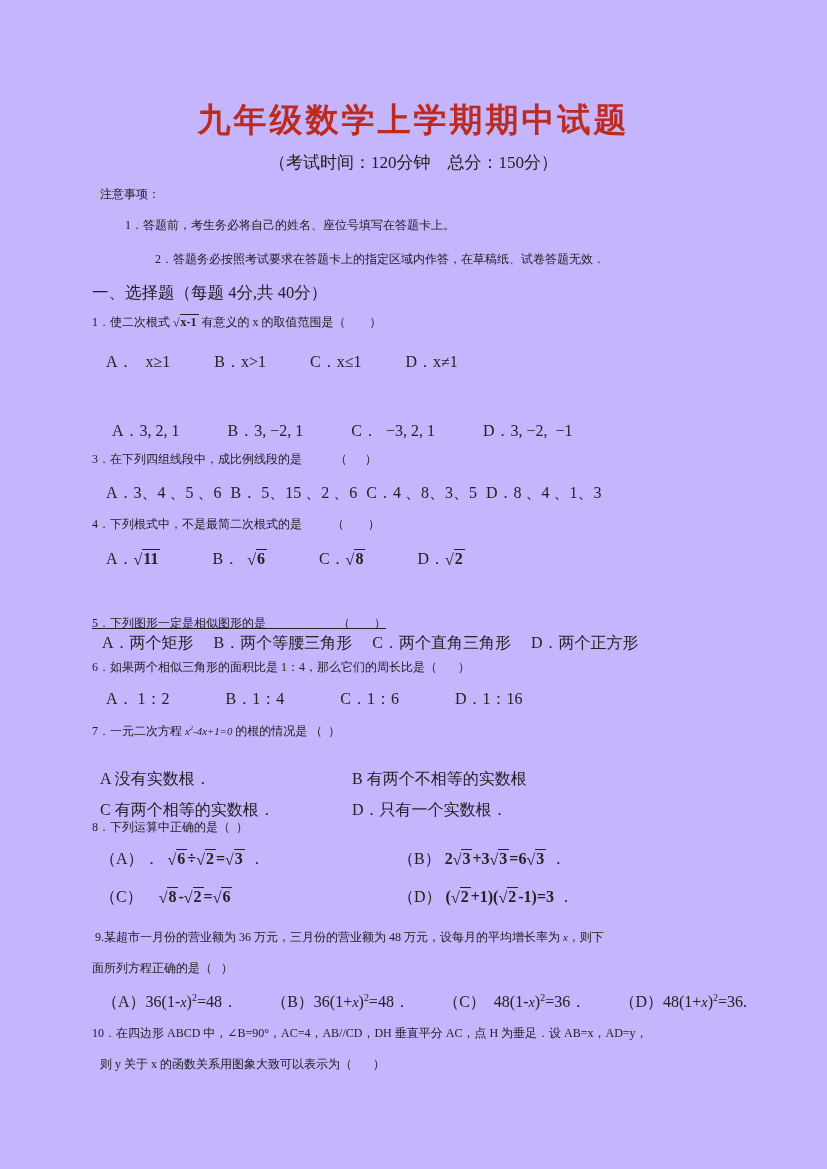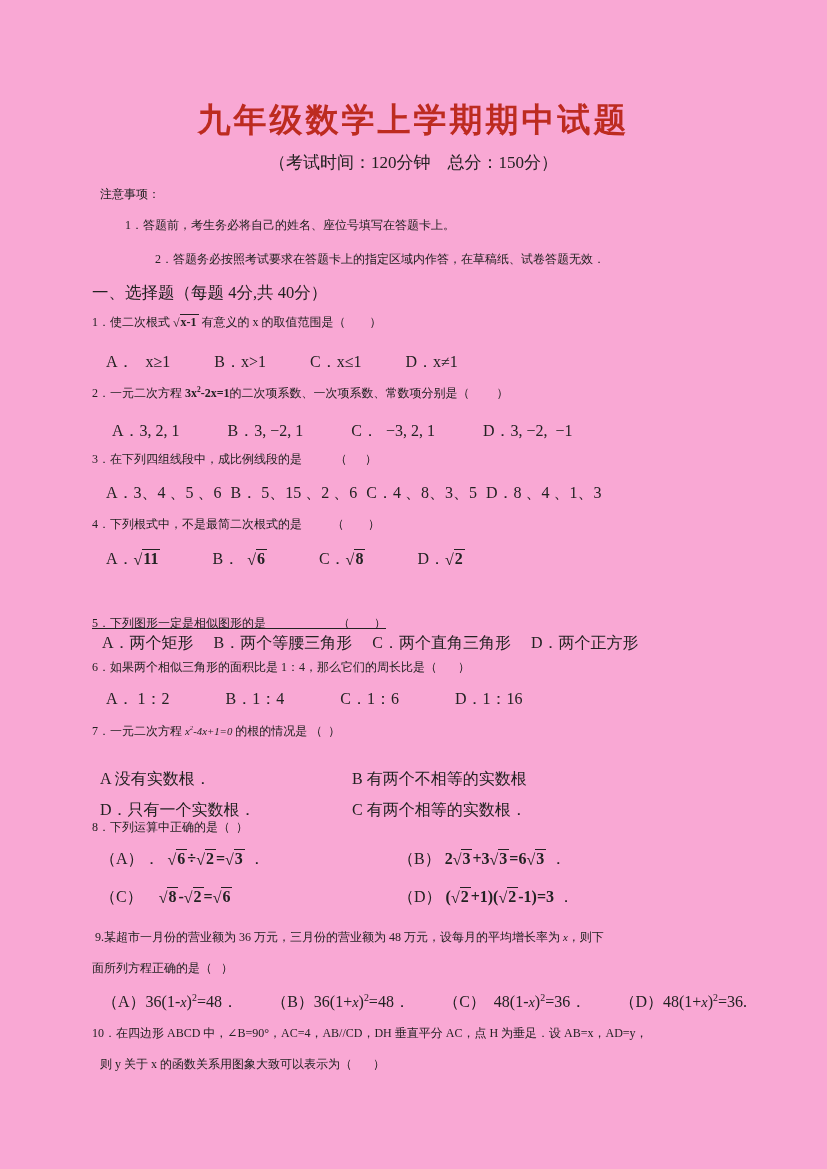--- a/index.html
+++ b/index.html
@@ -1,19 +1,19 @@
 <!DOCTYPE html>
 <html><head>
 <meta charset="utf-8">
 <style>
   html,body{margin:0;padding:0;background:#ffffff;}
   .page{
     position:relative;
     width:827px;height:1169px;
-    background:#f9a8d4;
+    background:#c4b5fd;
     font-family:"Liberation Serif","DejaVu Serif",serif;
     color:#222222;
     overflow:hidden;
   }
   .abs{position:absolute;left:92px;right:80px;}
   .line{white-space:pre;font-size:12px;line-height:22px;}
   .title{
     left:0;right:0;text-align:center;
     font-size:33px;font-weight:bold;letter-spacing:3px;
     line-height:40px;white-space:pre;
@@ -60,21 +60,20 @@
   <div class="abs line sect" style="top:282px;">一、选择题（每题 4分,共 40分）</div>
 
   <div class="abs line" style="top:311px;">1．使二次根式 <b><span class="sq"><span class="rs">√</span><span class="rb">x-1</span></span></b> 有意义的 x 的取值范围是（        ）</div>
   <div class="abs optrow r-q1" style="top:351px;">
     <span class="opt">A．   x≥1</span>
     <span class="opt">B．x&gt;1</span>
     <span class="opt">C．x≤1</span>
     <span class="opt">D．x≠1</span>
   </div>
 
-  <div class="abs line" style="top:382px;">2．一元二次方程 <b>3x<sup>2</sup>-2x=1</b>的二次项系数、一次项系数、常数项分别是（         ）</div>
   <div class="abs optrow r-q2" style="top:420px;">
     <span class="opt">A．3, 2, 1</span>
     <span class="opt">B．3, −2, 1</span>
     <span class="opt">C．  −3, 2, 1</span>
     <span class="opt">D．3, −2,  −1</span>
   </div>
 
   <div class="abs line" style="top:448px;">3．在下列四组线段中，成比例线段的是           （      ）</div>
   <div class="abs optrow r-q3" style="top:482px;">
     <span class="opt">A．3、4 、5 、6</span>
@@ -104,22 +103,22 @@
     <span class="opt">A． 1：2</span>
     <span class="opt">B．1：4</span>
     <span class="opt">C．1：6</span>
     <span class="opt">D．1：16</span>
   </div>
 
   <div class="abs line" style="top:720px;">7．一元二次方程 <i class="vr">x<sup>2</sup>-4x+1=0</i> 的根的情况是 （  ）</div>
   <div class="abs grid2 g-q7" style="top:748px;">
     <span class="opt">A 没有实数根．</span>
     <span class="opt">B 有两个不相等的实数根</span>
+    <span class="opt">C 有两个相等的实数根．</span>
     <span class="opt">D．只有一个实数根．</span>
-    <span class="opt">C 有两个相等的实数根．</span>
   </div>
 
   <div class="abs line" style="top:816px;">8．下列运算中正确的是（  ）</div>
   <div class="abs grid2 g-q8" style="top:848px;">
     <span class="opt">（A）．  <b><span class="sq"><span class="rs">√</span><span class="rb">6</span></span>÷<span class="sq"><span class="rs">√</span><span class="rb">2</span></span>=<span class="sq"><span class="rs">√</span><span class="rb">3</span></span></b> ．</span>
     <span class="opt">（B） <b>2<span class="sq"><span class="rs">√</span><span class="rb">3</span></span>+3<span class="sq"><span class="rs">√</span><span class="rb">3</span></span>=6<span class="sq"><span class="rs">√</span><span class="rb">3</span></span></b> ．</span>
     <span class="opt">（C）    <b><span class="sq"><span class="rs">√</span><span class="rb">8</span></span>-<span class="sq"><span class="rs">√</span><span class="rb">2</span></span>=<span class="sq"><span class="rs">√</span><span class="rb">6</span></span></b></span>
     <span class="opt">（D） <b>(<span class="sq"><span class="rs">√</span><span class="rb">2</span></span>+1)(<span class="sq"><span class="rs">√</span><span class="rb">2</span></span>-1)=3</b> ．</span>
   </div>
 

